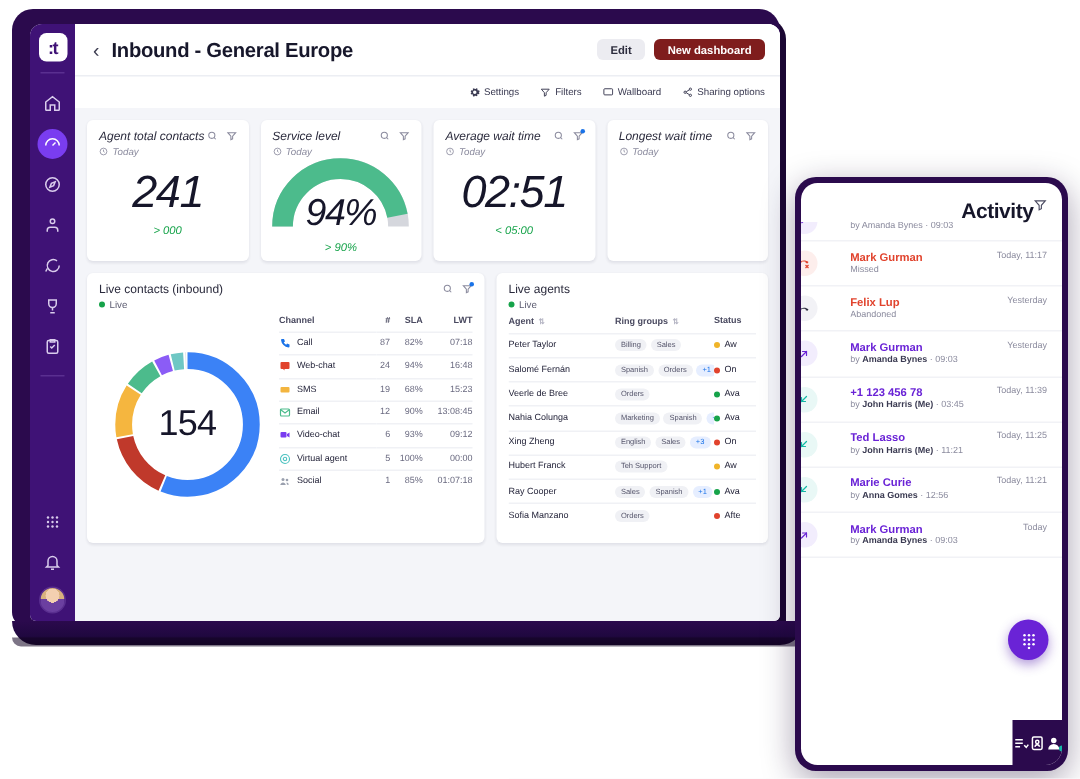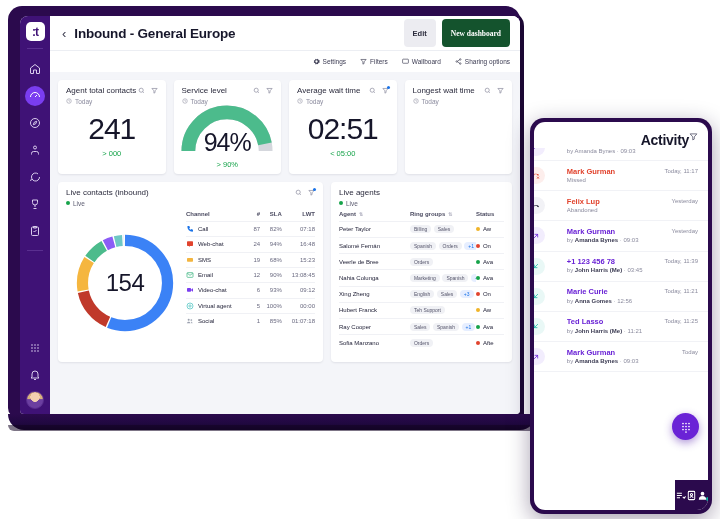--- a/index.html
+++ b/index.html
@@ -66,45 +66,45 @@
   .app-main { flex:1; display:flex; flex-direction:column; min-width:0; background:#f4f5f9; }
 
   .topbar {
     height: 34px; background:#fff; display:flex; align-items:center;
     padding: 0 10px 0 12px; flex-shrink:0;
   }
   .back-chevron { font-size:13px; color:#3c3c50; margin-right:8px; cursor:pointer; }
   .page-title { font-size:13.5px; font-weight:700; color:#17172b; letter-spacing:-.2px; }
   .topbar-spacer { flex:1; }
   .btn {
-    height:28px; padding:0 9px; border-radius:4px; font-size:7.5px; font-weight:700;
+    height:14px; padding:0 9px; border-radius:4px; font-size:7.5px; font-weight:700;
     display:flex; align-items:center; justify-content:center; cursor:pointer;
   }
   .btn-edit { background:#ececf1; color:#2c2c3d; margin-right:6px; }
-  .btn-new { background:#14532d; color:#fff;font-family:Liberation Serif, serif; }
+  .btn-new { background:#7f1d1d; color:#fff; }
 
   .subbar {
     height:22px; background:#fff; border-top:1px solid #eceef3;
     display:flex; align-items:center; justify-content:flex-end;
     padding-right:10px; gap:14px; flex-shrink:0;
   }
   .subbar-item { display:flex; align-items:center; gap:3px; font-size:6.5px; color:#3b3b52; cursor:pointer; }
   .subbar-item svg { width:7px; height:7px; display:block; }
 
   .canvas { flex:1; padding:8px; overflow:hidden; }
 
   .row { display:flex; gap:8px; }
   .row-top { height:94px; margin-bottom:8px; }
   .row-bottom { height:180px; }
 
   .card {
     background:#fff; border-radius:4px; box-shadow:0 1px 2px rgba(20,20,50,.09);
     padding:7px 8px; display:flex; flex-direction:column; min-width:0;
   }
-  .card-kpi { flex:1 1 0; }
+  .card-kpi { flex:1 1 0;font-style:italic; }
   .card-head { display:flex; align-items:flex-start; }
   .card-title { font-size:8px; color:#2a2a3c; font-weight:400; line-height:1.1; }
   .card-acts { margin-left:auto; display:flex; gap:6px; align-items:center; }
   .card-acts svg { width:7px; height:7px; display:block; color:#8b8b9e; }
   .act { position:relative; cursor:pointer; }
   .act .dot {
     position:absolute; right:-1px; top:-1px; width:3px;height:3px;border-radius:50%;
     background:#1a73e8;
   }
   .card-sub { display:flex; align-items:center; gap:3px; margin-top:2px; font-size:6.5px; color:#8b8b9e; }
@@ -849,37 +849,37 @@
               <div class="act-time">Today, 11:39</div>
             </div>
             <div class="act-item">
               <div class="act-ico" style="background:#e9f8f6;color:#14b8a6">
                 <svg viewBox="0 0 24 24" fill="currentColor">
                   <path d="M17 7L7 17" stroke="currentColor" stroke-width="2.4" fill="none" stroke-linecap="round"></path>
                   <path d="M15 17H7V9" stroke="currentColor" stroke-width="2.4" fill="none" stroke-linecap="round" stroke-linejoin="round"></path>
                 </svg>
               </div>
               <div class="act-txt">
-                <div class="act-name" style="color:#6a23d6">Marie Curie</div>
-                <div class="act-meta">by <b>Anna Gomes</b> · 12:56</div>
-              </div>
-              <div class="act-time">Today, 11:21</div>
+                <div class="act-name" style="color:#6a23d6">Ted Lasso</div>
+                <div class="act-meta">by <b>John Harris (Me)</b> · 11:21</div>
+              </div>
+              <div class="act-time">Today, 11:25</div>
             </div>
             <div class="act-item">
               <div class="act-ico" style="background:#e9f8f6;color:#14b8a6">
                 <svg viewBox="0 0 24 24" fill="currentColor">
                   <path d="M17 7L7 17" stroke="currentColor" stroke-width="2.4" fill="none" stroke-linecap="round"></path>
                   <path d="M15 17H7V9" stroke="currentColor" stroke-width="2.4" fill="none" stroke-linecap="round" stroke-linejoin="round"></path>
                 </svg>
               </div>
               <div class="act-txt">
-                <div class="act-name" style="color:#6a23d6">Ted Lasso</div>
-                <div class="act-meta">by <b>John Harris (Me)</b> · 11:21</div>
-              </div>
-              <div class="act-time">Today, 11:25</div>
+                <div class="act-name" style="color:#6a23d6">Marie Curie</div>
+                <div class="act-meta">by <b>Anna Gomes</b> · 12:56</div>
+              </div>
+              <div class="act-time">Today, 11:21</div>
             </div>
             <div class="act-item">
               <div class="act-ico" style="background:#f2edfd;color:#6a23d6">
                 <svg viewBox="0 0 24 24" fill="currentColor">
                   <path d="M7 17L17 7" stroke="currentColor" stroke-width="2.4" fill="none" stroke-linecap="round"></path>
                   <path d="M9 7h8v8" stroke="currentColor" stroke-width="2.4" fill="none" stroke-linecap="round" stroke-linejoin="round"></path>
                 </svg>
               </div>
               <div class="act-txt">
                 <div class="act-name" style="color:#6a23d6">Mark Gurman</div>

